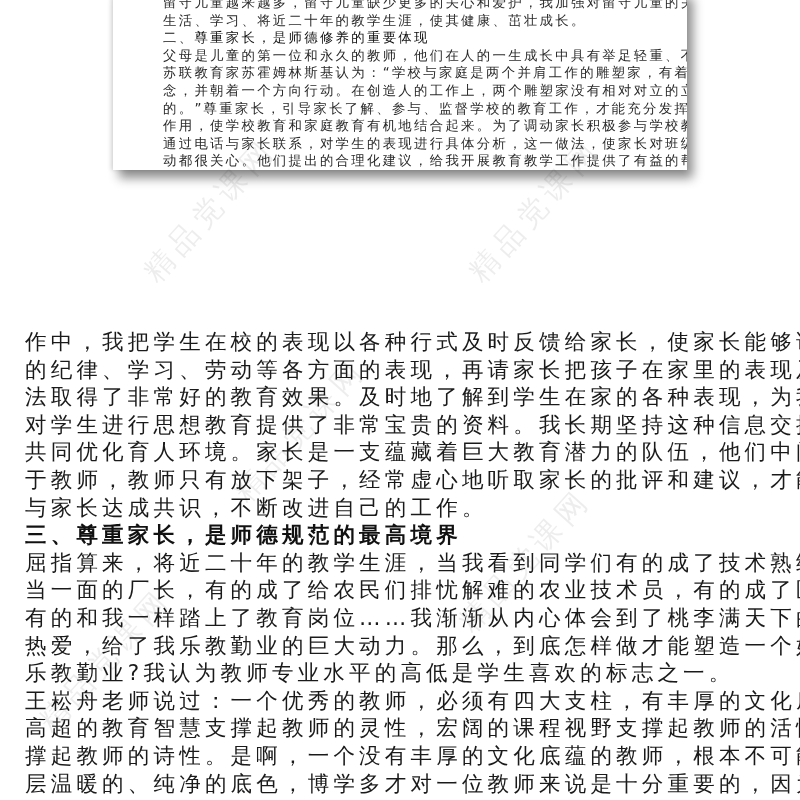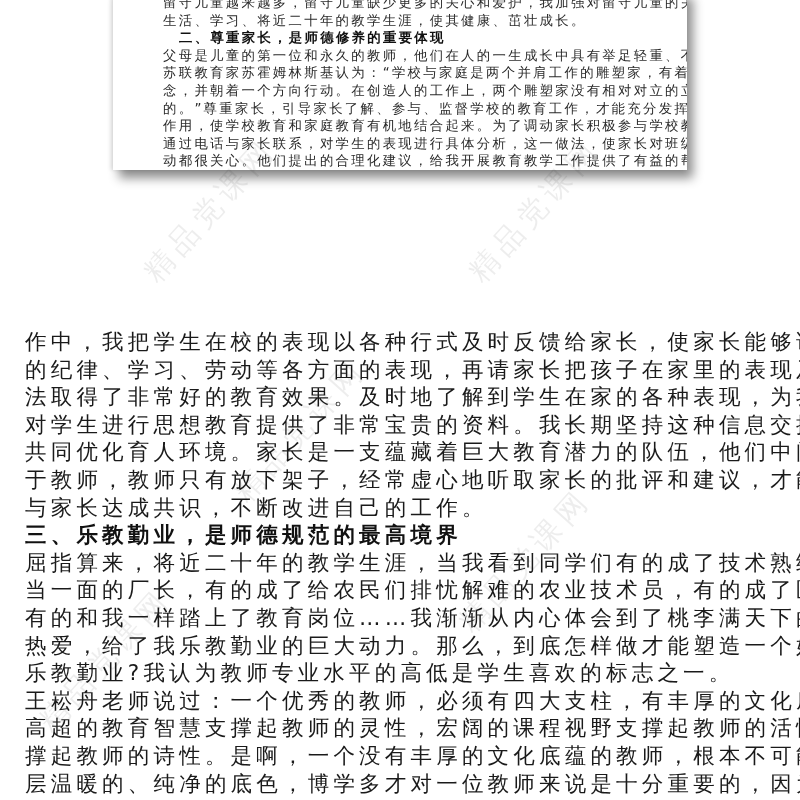--- a/index.html
+++ b/index.html
@@ -34,23 +34,22 @@
     }
     .page-card p {
       margin: 0;
       font-size: 13.4px;
       line-height: 17.6px;
       letter-spacing: 2.3px;
       white-space: nowrap;
       color: #2a2a2a;
     }
     .page-card p.heading {
-      font-weight: bold;
+      font-weight: normal;
       color: #111;
-      margin-left: 16px;
     }
     
     .body-text {
       position: absolute;
       left: 25px;
       top: 328px;
       width: 760px;
     }
     .body-text p {
       margin: 0;
@@ -102,21 +101,21 @@
 </div>
 
 <div class="body-text">
   <p>作中，我把学生在校的表现以各种行式及时反馈给家长，使家长能够详细地了解到孩子在校</p>
   <p>的纪律、学习、劳动等各方面的表现，再请家长把孩子在家里的表现及时反馈给我。这一做</p>
   <p>法取得了非常好的教育效果。及时地了解到学生在家的各种表现，为我真实全面地了解学生、</p>
   <p>对学生进行思想教育提供了非常宝贵的资料。我长期坚持这种信息交换，与家长达成共识，</p>
   <p>共同优化育人环境。家长是一支蕴藏着巨大教育潜力的队伍，他们中间很多人的素质并不低</p>
   <p>于教师，教师只有放下架子，经常虚心地听取家长的批评和建议，才能调动家长参与学校教</p>
   <p>与家长达成共识，不断改进自己的工作。</p>
-  <p class="heading">三、乐教勤业，是师德规范的最高境界</p>
+  <p class="heading">三、尊重家长，是师德规范的最高境界</p>
   <p>屈指算来，将近二十年的教学生涯，当我看到同学们有的成了技术熟练的会计，有的成了独</p>
   <p>当一面的厂长，有的成了给农民们排忧解难的农业技术员，有的成了医术不凡的年轻医生，</p>
   <p>有的和我一样踏上了教育岗位……我渐渐从内心体会到了桃李满天下的快乐。对教师职业的</p>
   <p>热爱，给了我乐教勤业的巨大动力。那么，到底怎样做才能塑造一个好老师的形象，让学生</p>
   <p>乐教勤业?我认为教师专业水平的高低是学生喜欢的标志之一。</p>
   <p>王崧舟老师说过：一个优秀的教师，必须有四大支柱，有丰厚的文化底蕴支撑起教师的人性，</p>
   <p>高超的教育智慧支撑起教师的灵性，宏阔的课程视野支撑起教师的活性，远大的职业境界支</p>
   <p>撑起教师的诗性。是啊，一个没有丰厚的文化底蕴的教师，根本不可能给学生的生命铺上一</p>
   <p>层温暖的、纯净的底色，博学多才对一位教师来说是十分重要的，因为我们是直接面对学生</p>
 </div>

